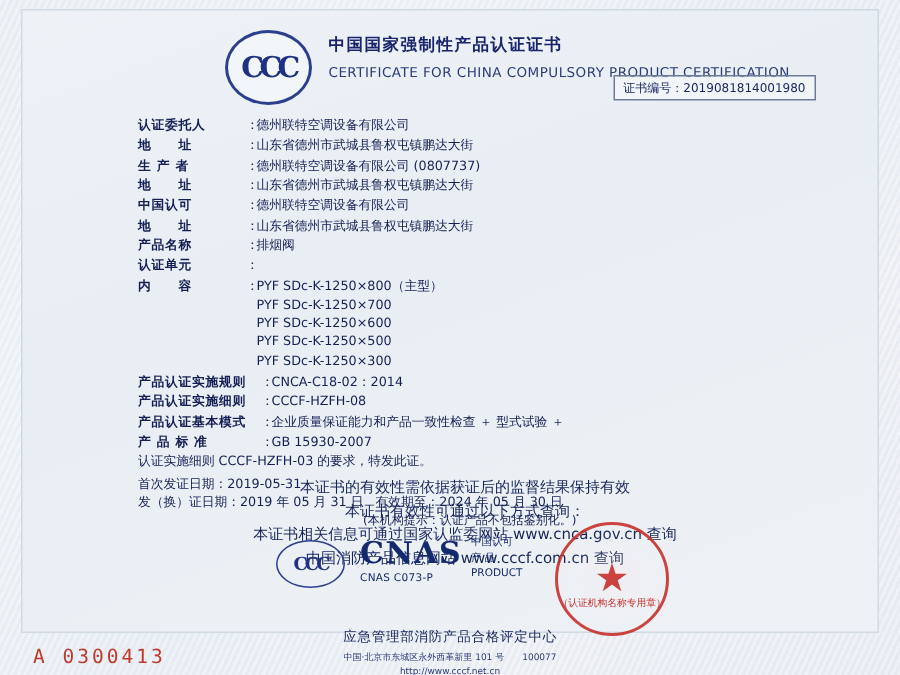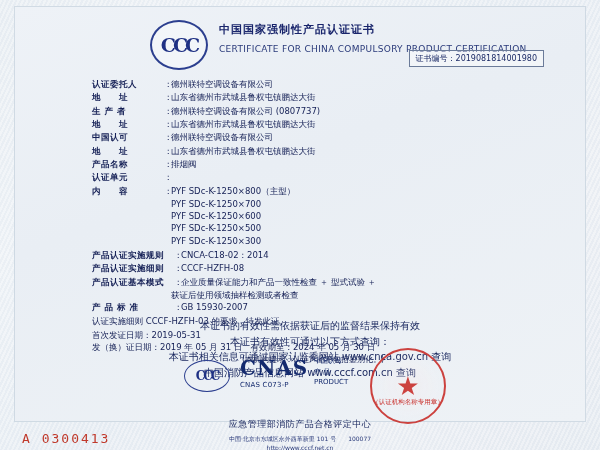--- a/index.html
+++ b/index.html
@@ -232,21 +232,20 @@
       <div class="row">
         <span class="lbl wide">产品认证实施细则</span>
         <span class="colon">：</span>
         <span class="val">CCCF-HZFH-08</span>
       </div>
       <div class="row">
         <span class="lbl wide">产品认证基本模式</span>
         <span class="colon">：</span>
         <span class="val">企业质量保证能力和产品一致性检查 ＋ 型式试验 ＋</span>
       </div>
-      <div class="indent">获证后使用领域抽样检测或者检查</div>
       <div class="row">
         <span class="lbl wide">产 品 标 准</span>
         <span class="colon">：</span>
         <span class="val">GB 15930-2007</span>
       </div>
 
       <div>认证实施细则 CCCF-HZFH-03 的要求，特发此证。</div>
 
       <div class="dates">
         <span>首次发证日期</span>：<span>2019-05-31</span>

